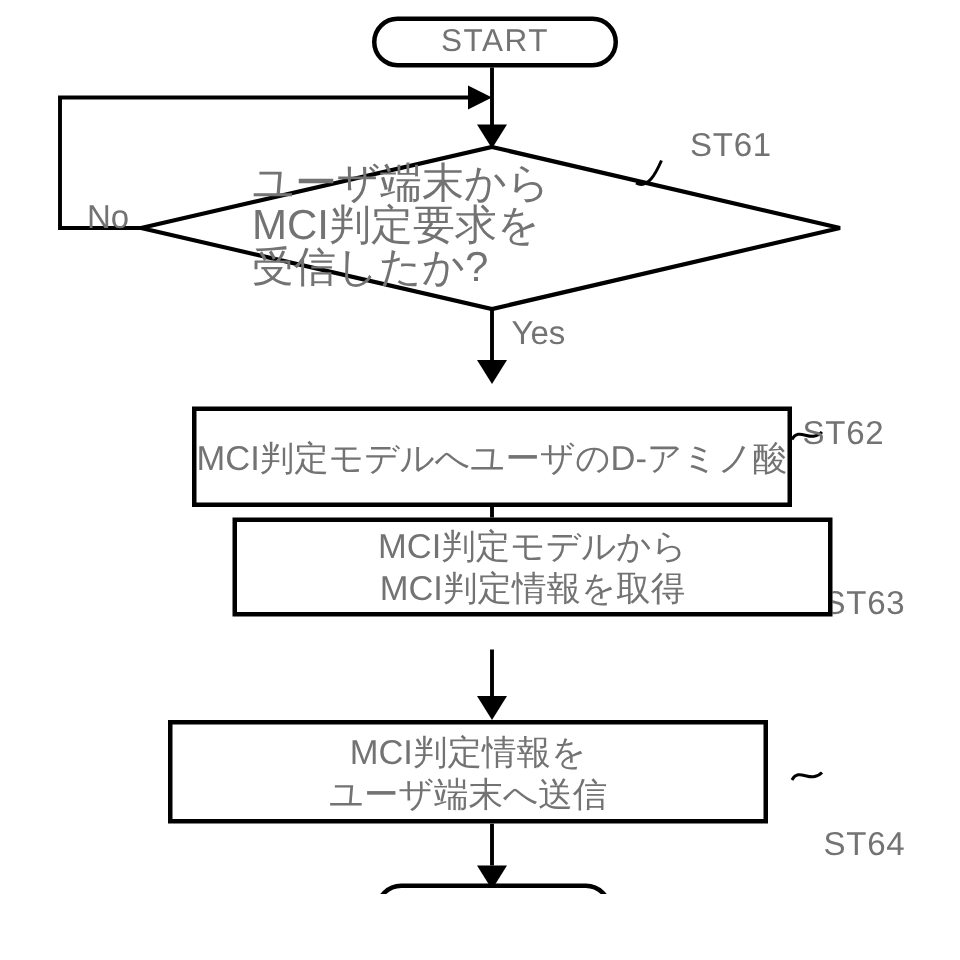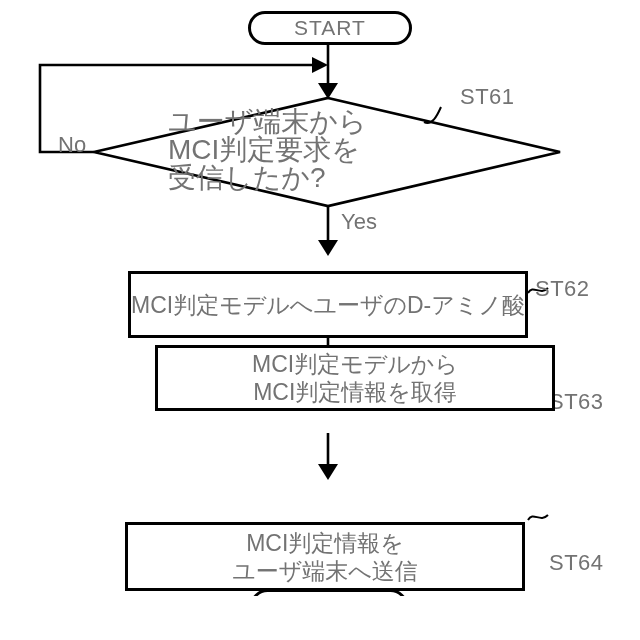--- a/index.html
+++ b/index.html
@@ -116,21 +116,21 @@
     </div>
   </div>
 
   <div class="node process" style="left:128px; top:345px; width:400px; height:66px;margin-left:27px;">
     <div>
       <div>MCI判定モデルから</div>
       <div>MCI判定情報を取得</div>
     </div>
   </div>
 
-  <div class="node process" style="left:125px; top:480px; width:400px; height:69px;margin-top:42px;">
+  <div class="node process" style="left:112px; top:480px; width:400px; height:69px;">
     <div>
       <div>MCI判定情報を</div>
       <div>ユーザ端末へ送信</div>
     </div>
   </div>
 
   <div class="node terminal" style="left:250px; top:589px; width:158px; height:35px;">
     <span>END</span>
   </div>
 

